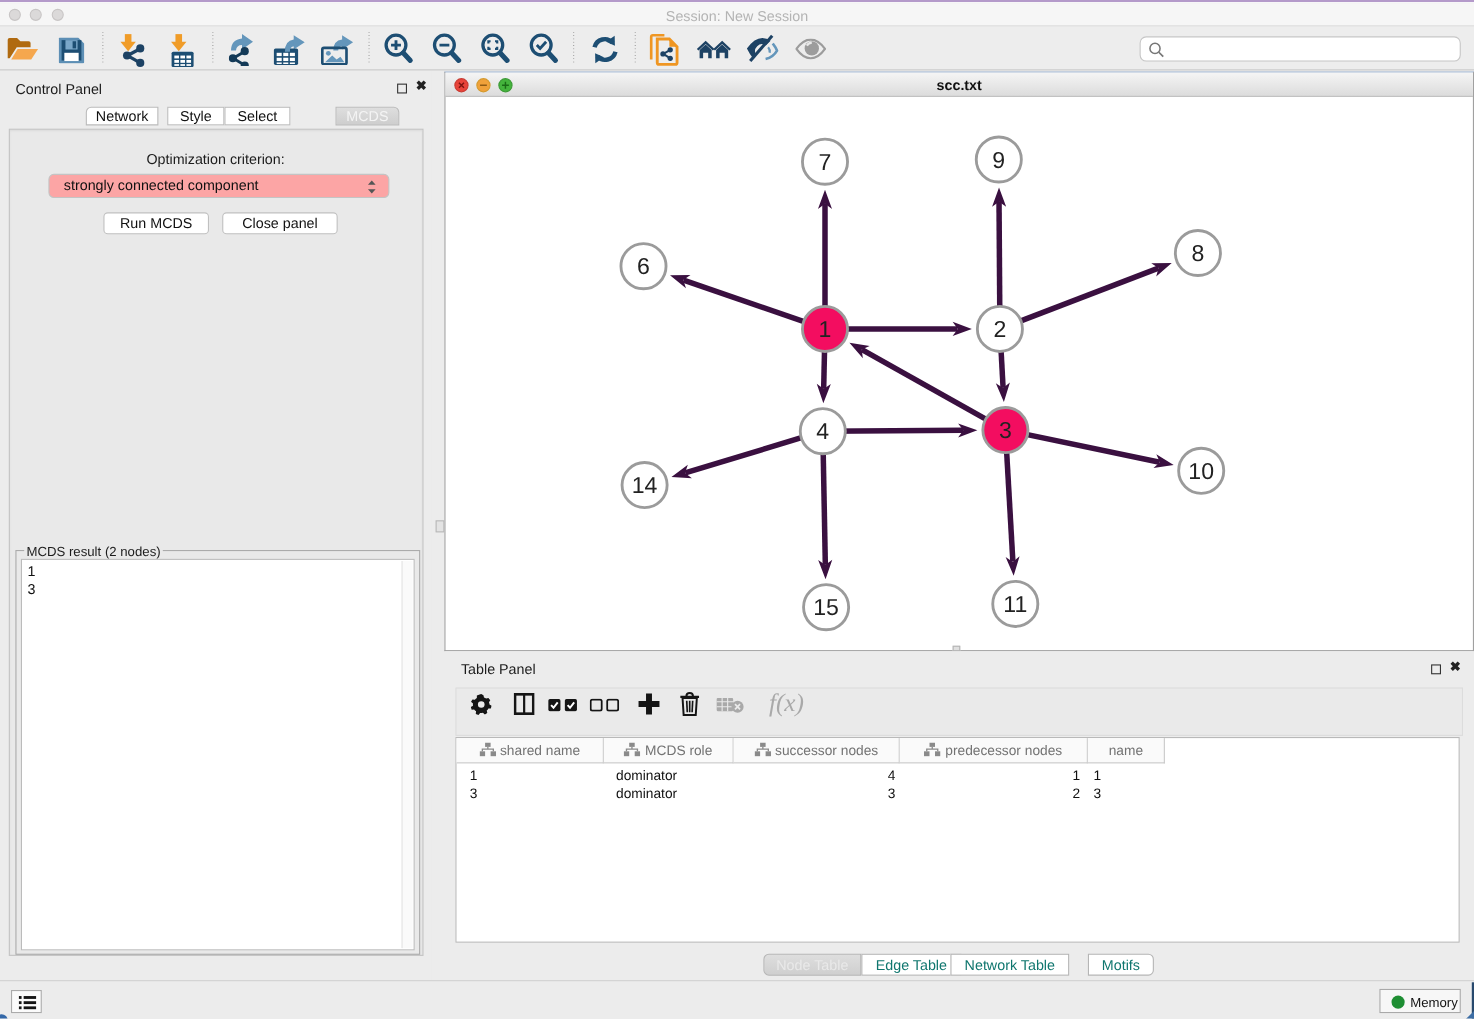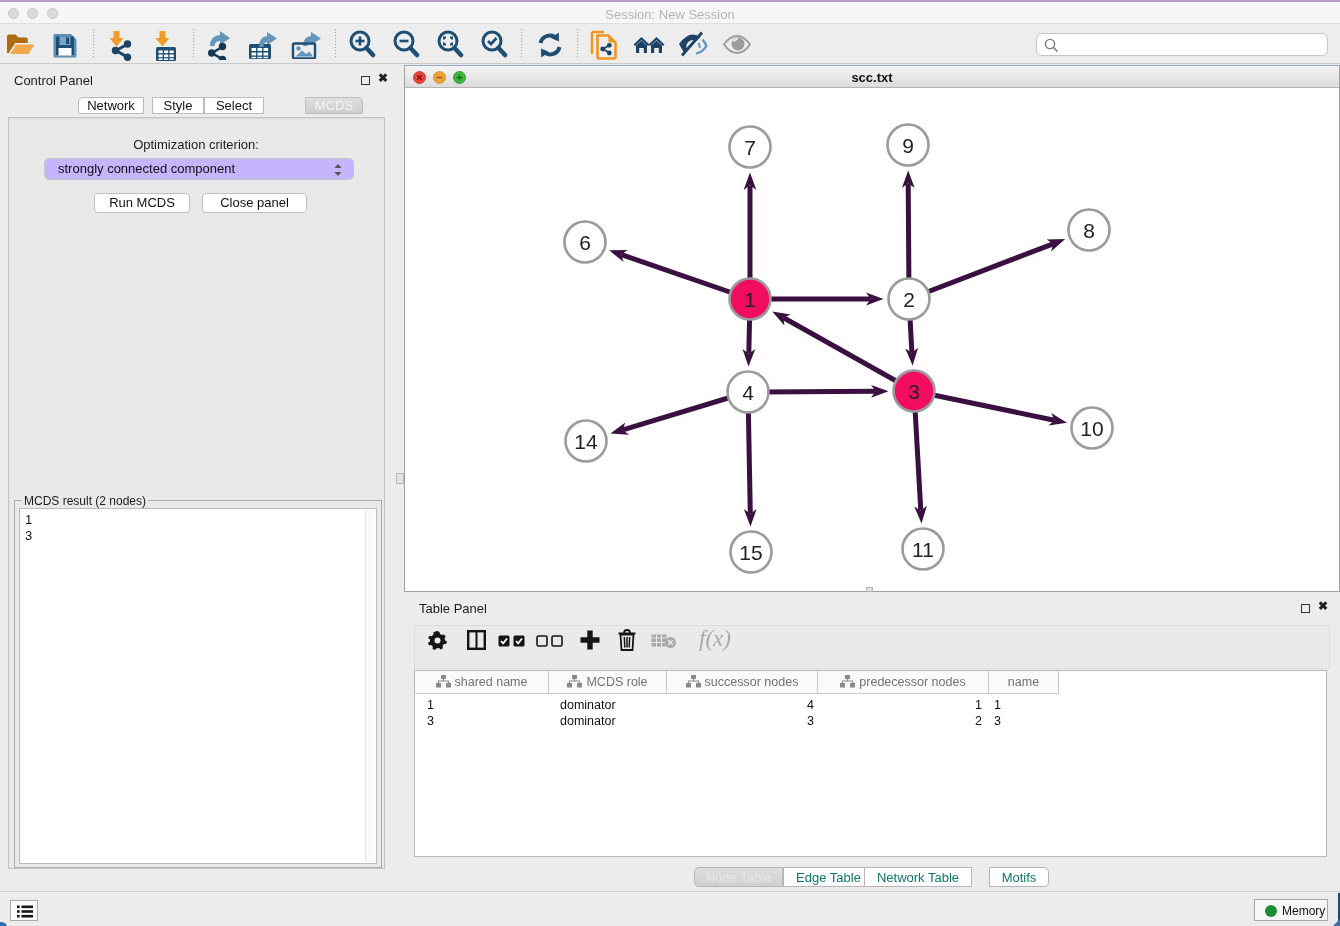--- a/index.html
+++ b/index.html
@@ -18,21 +18,21 @@
 .ticon { position:absolute; top:3px; }
 #searchbox { position:absolute; left:1036px; top:9px; width:292px; height:23px; background:#fff; border:1px solid #c6c6c6; border-radius:6px; }
 
 #cp { left:0; top:65px; width:392px; height:826px; background:#ececec; }
 .paneltitle { position:absolute; font-size:13px; color:#1c1c1c; }
 .fl-ico { position:absolute; width:9px; height:9px; border:1.5px solid #333; }
 .x-ico { position:absolute; font-size:12px; color:#222; font-weight:bold; }
 .tab { position:absolute; top:32px; height:17px; border:1px solid #bcbcbc; background:#fff; font-size:13px; color:#111; text-align:center; line-height:16px; }
 #tabpane { position:absolute; left:8px; top:52px; width:377px; height:752px; background:#e9e9e9; border:1px solid #c3c3c3; box-shadow:inset 0 1px 2px rgba(0,0,0,0.06); }
 #optlabel { position:absolute; left:0; width:100%; top:72px; text-align:center; font-size:13px; color:#1c1c1c; }
-#seldrop { position:absolute; left:44px; top:93px; width:310px; height:22px; background:#c4b5fd; border:1px solid #c4c4c4; border-radius:5px; font-size:13px; color:#111; line-height:20px; padding-left:13px; }
+#seldrop { position:absolute; left:44px; top:93px; width:310px; height:22px; background:#fca5a5; border:1px solid #c4c4c4; border-radius:5px; font-size:13px; color:#111; line-height:20px; padding-left:13px; }
 .btn { position:absolute; top:128px; height:20px; background:#fff; border:1px solid #c0c0c0; border-radius:4px; font-size:13px; color:#111; text-align:center; line-height:18px; }
 #fieldset { position:absolute; left:14px; top:435px; width:368px; height:368px; border:1px solid #ababab; }
 #fslegend { position:absolute; left:7px; top:-7px; background:#e9e9e9; padding:0 2px; font-size:12px; color:#1c1c1c; }
 #fsinner { position:absolute; left:4px; top:7px; right:4px; bottom:3px; background:#fff; border:1px solid #bbb; font-size:13px; color:#111; line-height:16px; padding:3px 0 0 5px; }
 #fsscroll { position:absolute; right:1px; top:1px; width:10px; bottom:1px; background:#fafafa; border-left:1px solid #e3e3e3; }
 
 #netwin { left:404px; top:65px; width:936px; height:527px; background:#fff; border:1px solid #a0a0a0; border-top:1px solid #8fa8c8; }
 #nettitle { position:absolute; left:0; top:0; width:100%; height:22px; background:linear-gradient(#f5f5f5,#dcdcdc); border-bottom:1px solid #b4b4b4; }
 #nettitle span { display:block; text-align:center; font-size:13px; font-weight:bold; color:#111; margin-top:4px; }
 .mac { position:absolute; top:4.5px; width:13px; height:13px; border-radius:50%; }

